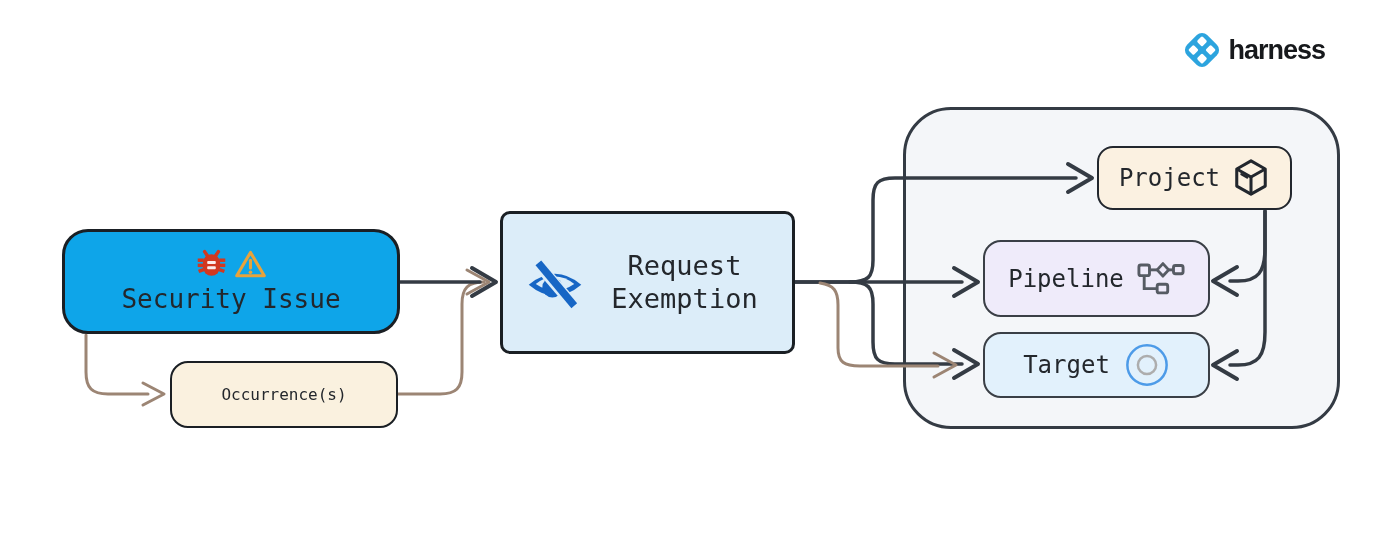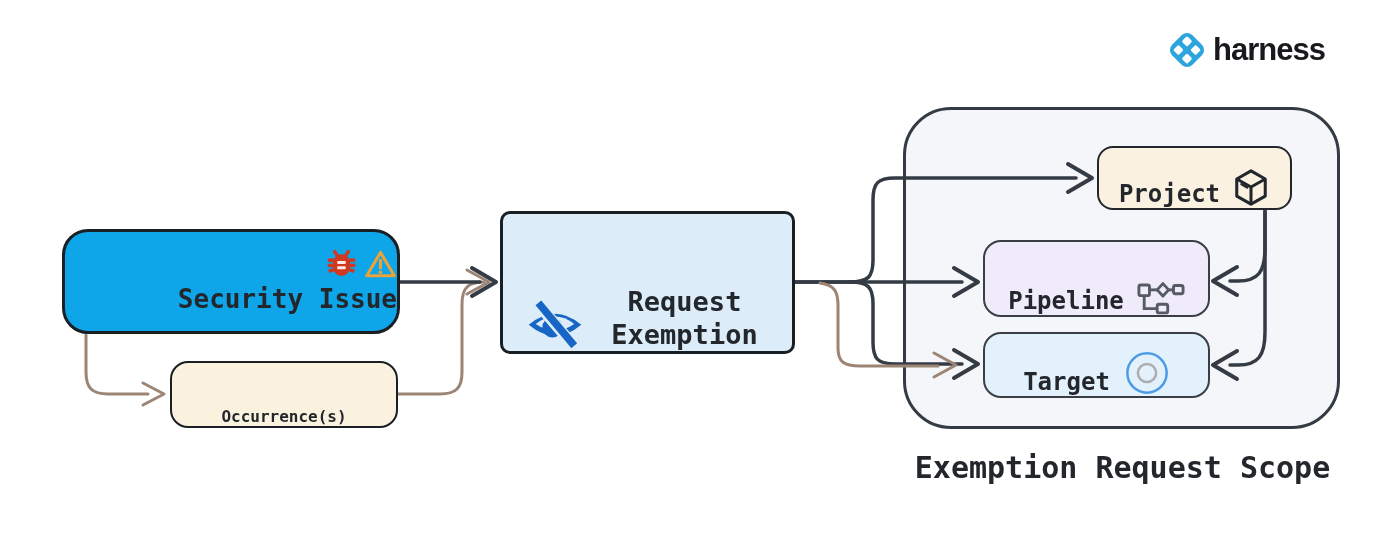--- a/index.html
+++ b/index.html
@@ -13,22 +13,22 @@
     --c-pipeline_gray:#565B63;
     --c-node_border:#1A1F24;
     --c-scope_border:#343B44;
     --c-text:#23272C;
   }
   body{ background:#fff; font-family:"DejaVu Sans Mono", monospace; }
   .canvas{
     position:relative; width:1383px; height:537px; background:#ffffff; overflow:hidden;
   }
   .node{
-    position:absolute; display:flex; align-items:flex-end; justify-content:center;
-    color:var(--c-text); font-weight:bold;
+    position:absolute; display:flex; align-items:center; justify-content:center;
+    color:var(--c-text); font-weight:normal;
   }
   .scope-container{
     position:absolute; left:903px; top:107px; width:437px; height:322px;
     background:#F4F6F9; border:3px solid var(--c-scope_border); border-radius:48px;
   }
   .security-issue{
     left:62px; top:229px; width:338px; height:105px;
     background:#0ea5e9; border:3.5px solid var(--c-node_border); border-radius:26px;
     flex-direction:column; gap:4px;
   }
@@ -66,21 +66,21 @@
   }
   .edges-svg{ position:absolute; left:0; top:0; pointer-events:none; }
   .edge-dark{ stroke:var(--c-arrow_dark); stroke-width:3.5; fill:none; stroke-linecap:round; }
   .edge-brown{ stroke:var(--c-arrow_brown); stroke-width:3; fill:none; stroke-linecap:round; }
   .head-dark{ stroke:var(--c-arrow_dark); stroke-width:4; fill:none; stroke-linecap:round; stroke-linejoin:round; }
   .head-brown{ stroke:var(--c-arrow_brown); stroke-width:3; fill:none; stroke-linecap:round; stroke-linejoin:round; }
   .brand{
     position:absolute; right:58px; top:28px; display:flex; align-items:center; gap:4px;
   }
   .brand .brand-text{
-    font-family:"Liberation Sans", sans-serif; font-weight:700; font-size:31px;
+    font-family:"Liberation Sans", sans-serif; font-weight:700; font-size:27px;
     color:#17191C; letter-spacing:-1px;
   }
   .icon{ display:block; }
 </style>
 </head>
 <body>
 
 <div class="canvas">
 
   <div class="scope-container"></div>
@@ -198,15 +198,14 @@
   </div>
 
   <div class="node target">
     <span>Target</span>
     <svg class="icon" width="46" height="46" viewBox="0 0 48 48">
       <circle cx="24" cy="24" r="20.5" fill="none" stroke="var(--c-target_blue)" stroke-width="2.6"></circle>
       <circle cx="24" cy="24" r="9.5" fill="none" stroke="#ADADAD" stroke-width="2.6"></circle>
     </svg>
   </div>
 
-  <div class="scope-label">Exemption Request Scope</div>
 
 </div>
 
 </body></html>

